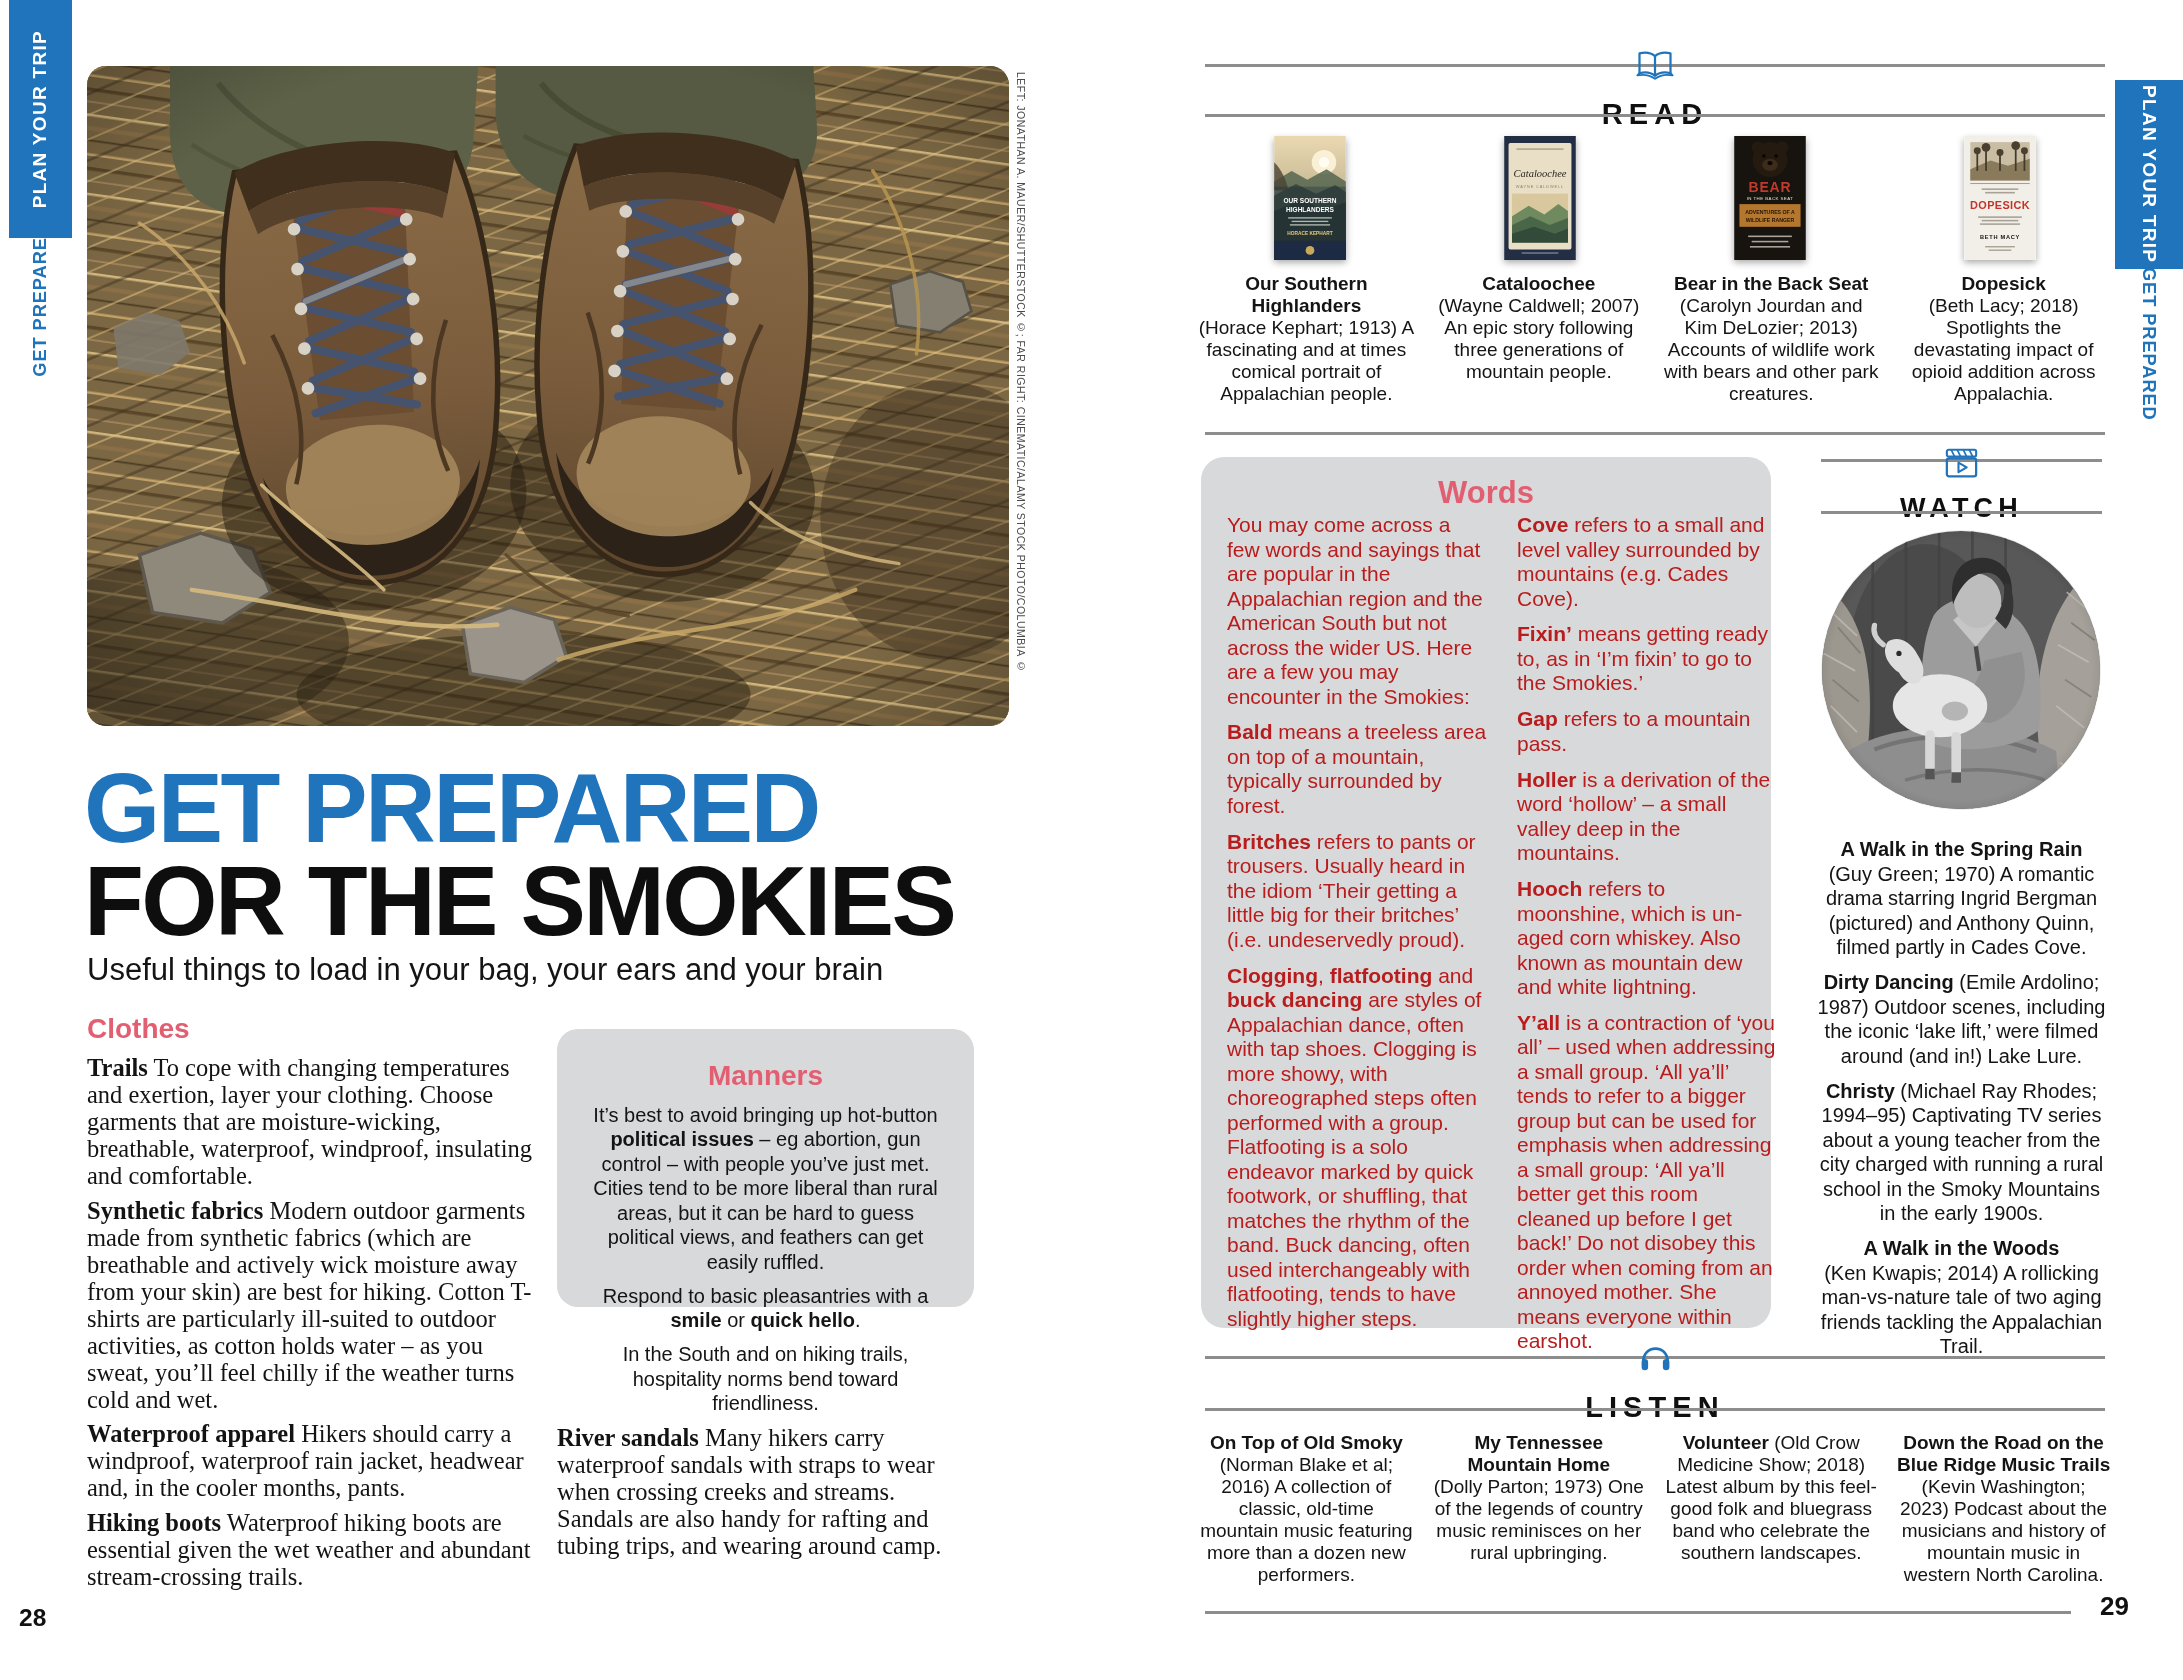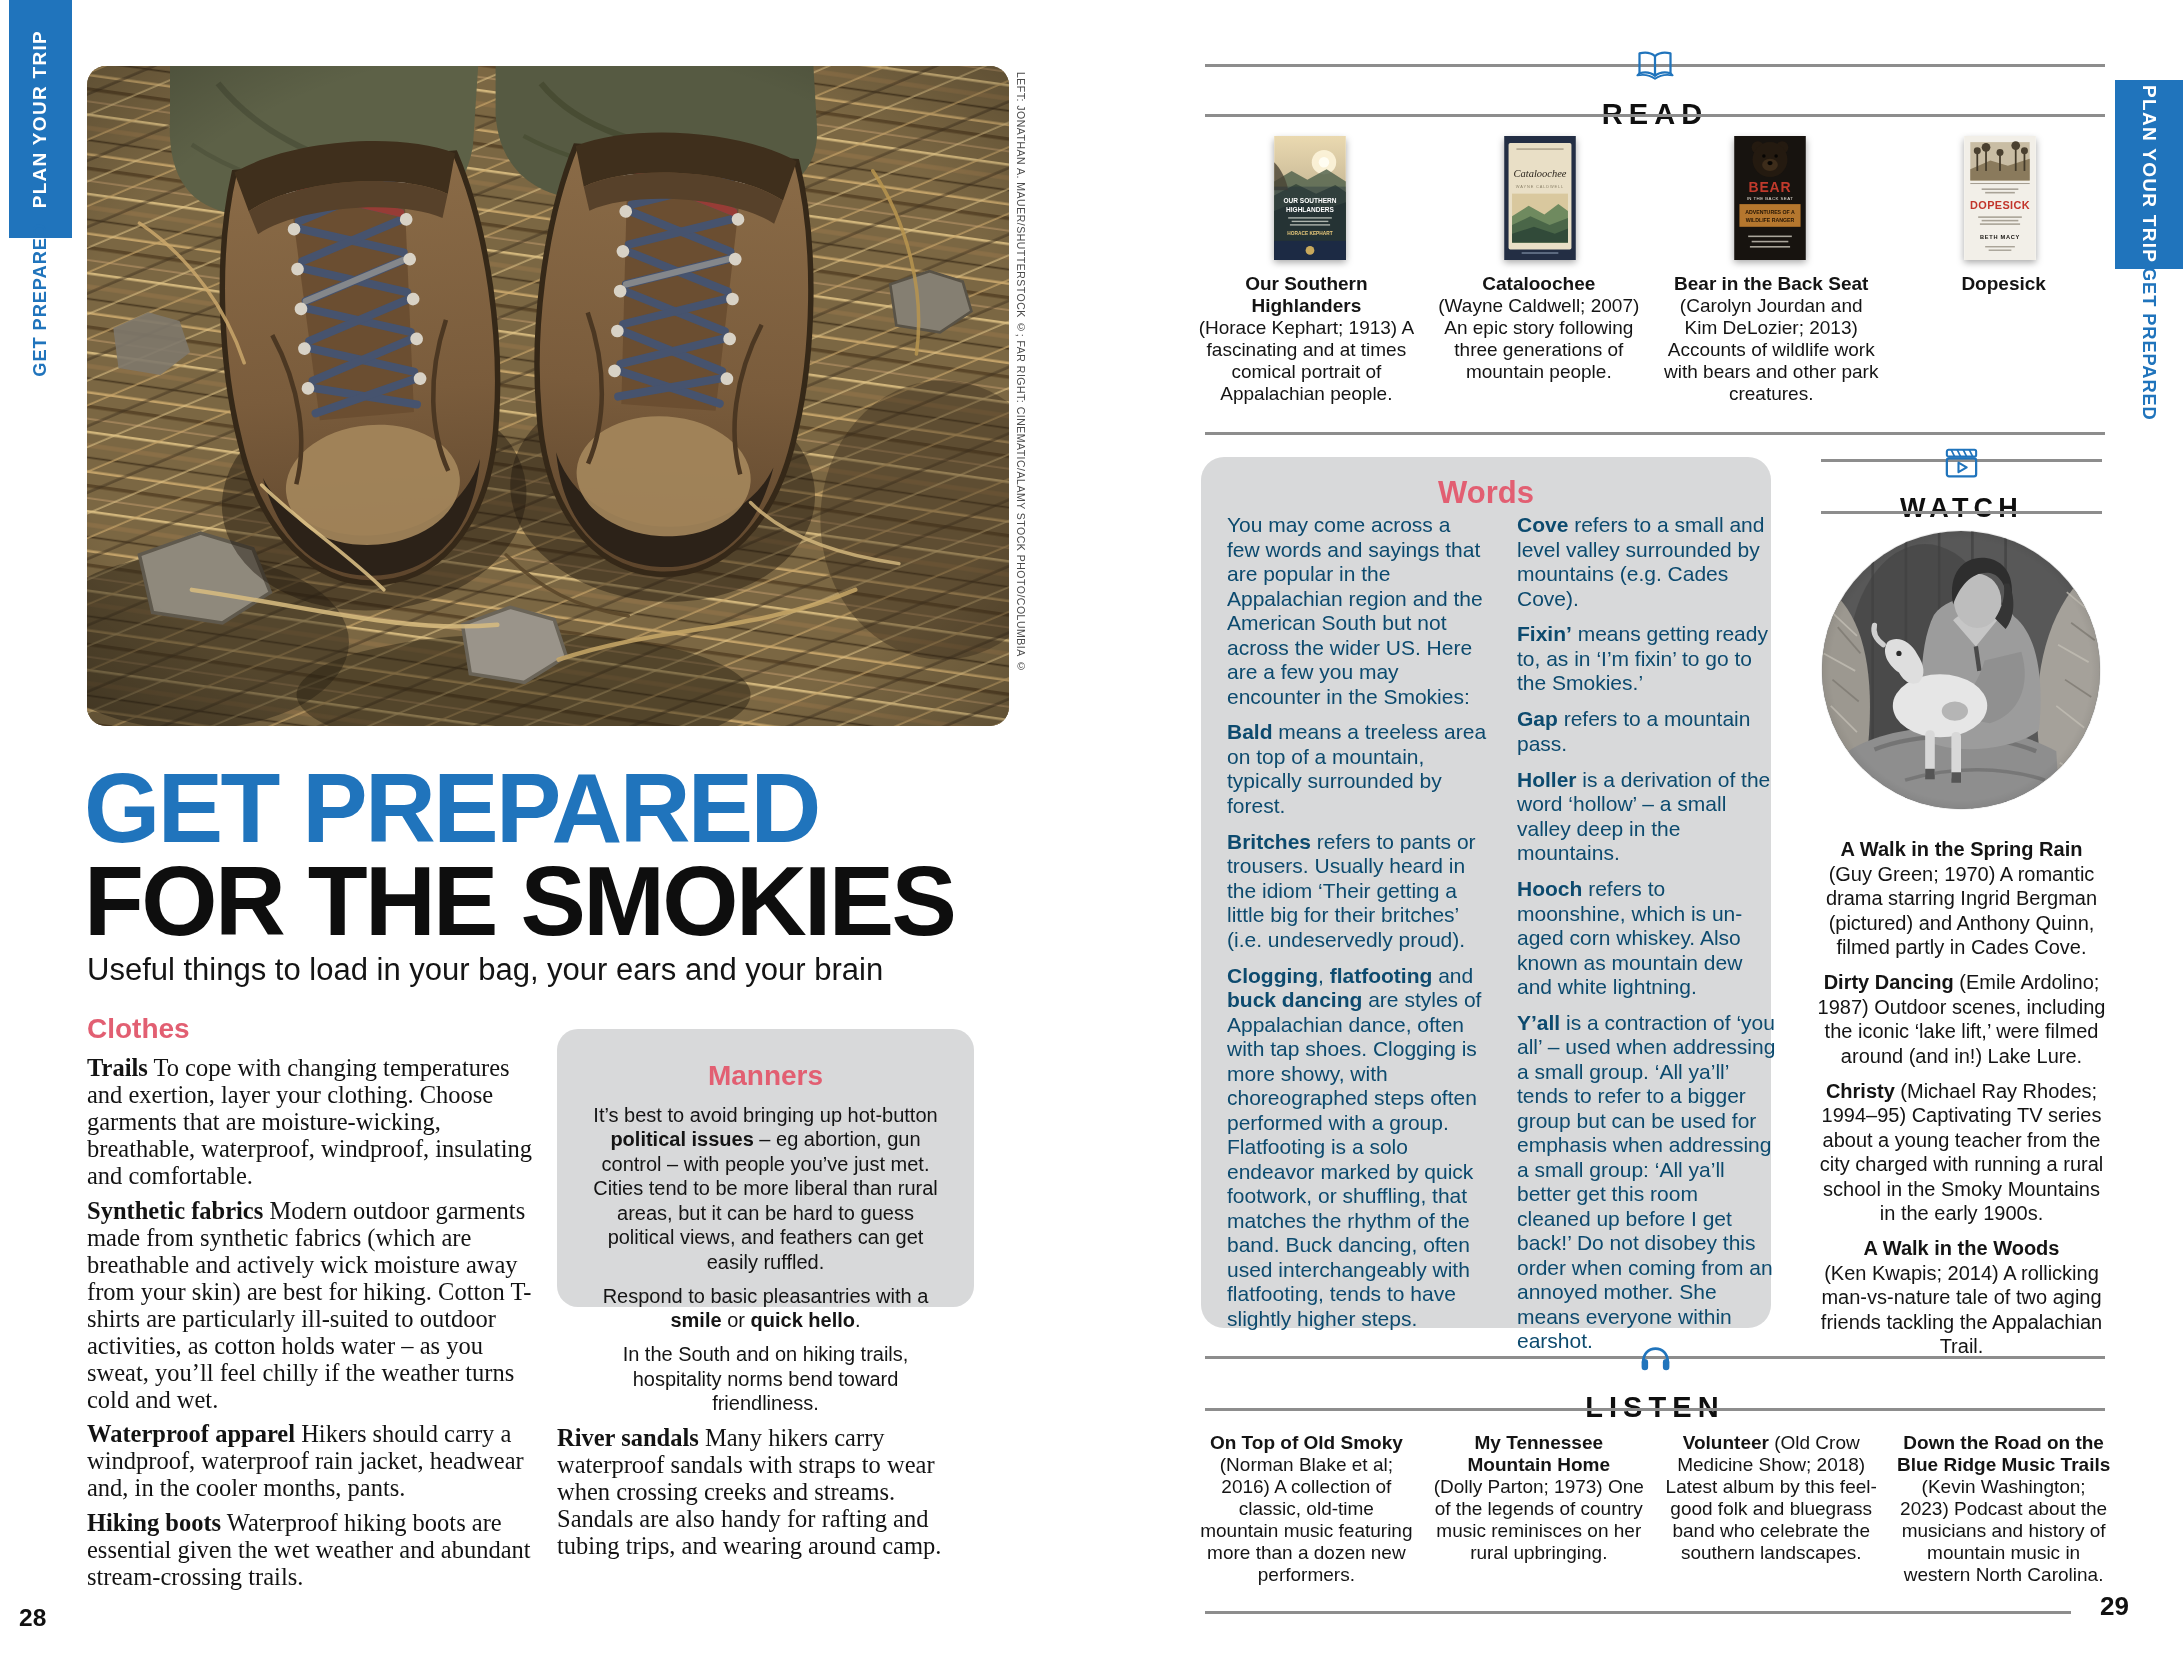--- a/index.html
+++ b/index.html
@@ -34,21 +34,21 @@
   .sec-header{position:absolute;display:flex;align-items:center;justify-content:center;gap:14px;flex-direction:column;}
   .sec-label{font-weight:bold;font-size:29px;letter-spacing:6.1px;color:#0f0f0f;}
   .covers-grid{position:absolute;left:1205px;top:136px;width:900px;display:grid;grid-template-columns:repeat(4,1fr);gap:21px;justify-items:center;}
   .cover{width:72px;height:124px;box-shadow:0 2.6px 7px rgba(0,0,0,.35);}
   .caps-grid{position:absolute;left:1198px;top:273px;width:914px;display:grid;grid-template-columns:repeat(4,1fr);column-gap:15.7px;}
   .cap{font-size:19px;line-height:22px;text-align:center;margin:0;color:#141414;}
   
   .words{position:absolute;left:1201px;top:457px;width:570px;height:871px;background:#d8d9da;border-radius:23px;}
   .words .pinkhead{font-size:31px;text-align:center;margin:17.5px 0 0 0;}
   .words-cols{position:absolute;left:26px;top:56px;width:550px;display:grid;grid-template-columns:1fr 1fr;column-gap:30px;}
-  .wcol p{font-size:21px;line-height:24.5px;margin:0 0 11.4px 0;color:#0c4a6e;}
+  .wcol p{font-size:21px;line-height:24.5px;margin:0 0 11.4px 0;color:#b91c1c;}
   
   .watch-circle{position:absolute;left:1822px;top:531px;width:278px;height:278px;border-radius:50%;overflow:hidden;box-shadow:0 0 0 0.9px rgba(0,0,0,.08);}
   .watch-text{position:absolute;left:1813px;top:828px;width:297px;text-align:center;margin-top:9px;}
   .watch-text p{font-size:20px;line-height:24.5px;margin:0 0 10.5px 0;color:#141414;}
   
   .listen-grid{position:absolute;left:1198px;top:1432px;width:914px;display:grid;grid-template-columns:repeat(4,1fr);column-gap:15.7px;}
   b{font-weight:bold;}
 </style>
 </head>
 <body>
@@ -301,21 +301,21 @@
       <text x="41" y="118" font-size="6.5" font-weight="bold" fill="#15130f" text-anchor="middle" letter-spacing="0.8" font-family="Liberation Sans,sans-serif">BETH MACY</text>
       <rect x="24" y="126" width="34" height="1.6" fill="#a8a296"></rect>
       <rect x="28" y="130" width="26" height="1.6" fill="#a8a296"></rect>
     </svg>
   </div>
 
   <div class="caps-grid">
     <p class="cap"><b>Our Southern</b><br><b>Highlanders</b><br><span>(Horace Kephart; 1913) A fascinating and at times comical portrait of Appalachian people.</span></p>
     <p class="cap"><b>Cataloochee</b><br><span>(Wayne Caldwell; 2007) An epic story following three generations of mountain people.</span></p>
     <p class="cap"><b>Bear in the Back Seat</b><br><span>(Carolyn Jourdan and Kim DeLozier; 2013) Accounts of wildlife work with bears and other park creatures.</span></p>
-    <p class="cap"><b>Dopesick</b><br></p>
+    <p class="cap"><b>Dopesick</b><br><span>(Beth Lacy; 2018) Spotlights the devastating impact of opioid addition across Appalachia.</span></p>
   </div>
   <div class="rule" style="left:1205px;top:432px;width:900px;"></div>
 
   <div class="words">
     <h3 class="pinkhead">Words</h3>
     <div class="words-cols">
       <div class="wcol">
         <p><span>You may come across a few words and sayings that are popular in the Appalachian region and the American South but not across the wider US. Here are a few you may encounter in the Smokies:</span></p>
         <p><b>Bald</b><span> means a treeless area on top of a mountain, typically surrounded by forest.</span></p>
         <p><b>Britches</b><span> refers to pants or trousers. Usually heard in the idiom ‘Their getting a little big for their britches’ (i.e. undeservedly proud).</span></p>

